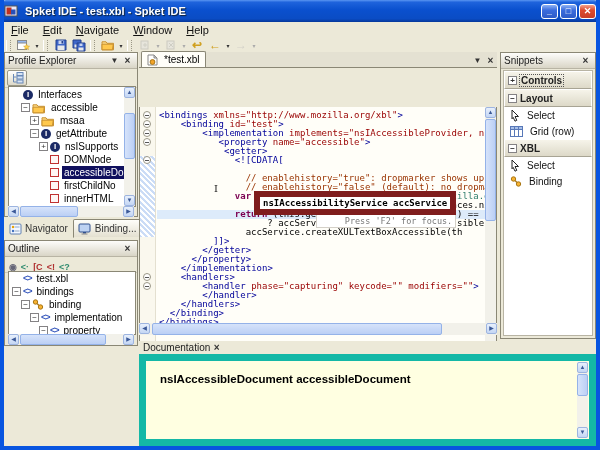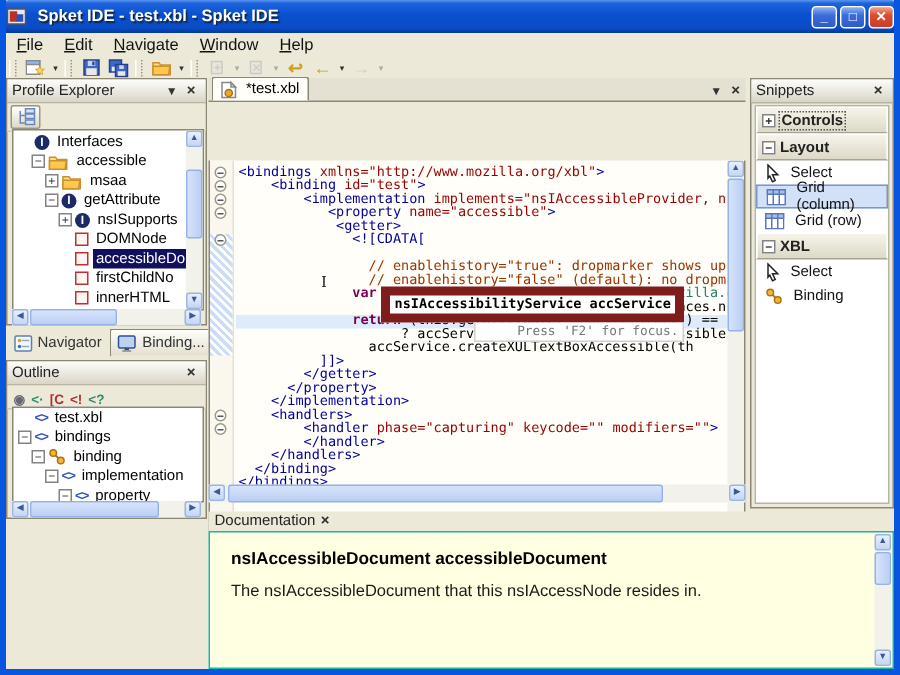--- a/index.html
+++ b/index.html
@@ -117,21 +117,21 @@
     background:linear-gradient(#F6F4EA,#DDD9C8);border:1px solid #fff;border-bottom:1px solid #A8A494;
     font-size:10px;font-weight:bold;color:#222;}
   .snip-hdr .exp{margin-right:0;}
   .snip-hdr .slabel.focused{outline:1px dotted #555;padding:0 1px;}
   .snip-item{height:16px;display:flex;align-items:center;gap:4px;padding:0 3px 0 6px;font-size:10px;color:#111;}
   .snip-item.selected{background:#D2E0F8;border:1px solid #7898C8;box-sizing:border-box;}
   
   #doc-panel{position:absolute;left:139px;top:341px;width:457px;height:105px;background:#ECE9D8;}
   #dochdr{height:13px;display:flex;align-items:center;padding:0 4px;font-size:10px;color:#222;}
   #doccontent{position:absolute;left:0;top:13px;right:0;bottom:0;background:var(--docbg,#FFFFE1);
-    border:1px solid #14b8a6;box-sizing:border-box;padding-left:40px;}
+    border:7px solid #14b8a6;box-sizing:border-box;padding-left:40px;}
   #doccontent .inner{position:absolute;left:14px;top:12px;right:26px;}
   #doc-heading{font-size:11.5px;font-weight:bold;color:#000;margin-bottom:9px;}
   #doc-body{font-size:11px;color:#1a1a1a;}
   u{text-decoration:underline;}
 </style>
 </head>
 <body>
 
 <div id="win">
 
@@ -474,30 +474,20 @@
           <span class="slabel">Layout</span>
         </div>
         <div class="snip-item">
           <span class="ic">
             <svg width="10" height="13">
               <path d="M2 1l6.5 6.5H5l1.8 3.8-1.8.9L3.2 8.4 2 9.8z" fill="#FFF" stroke="#222"></path>
             </svg>
           </span>
           <span>Select</span>
         </div>
-        <div class="snip-item selected">
-          <span class="ic">
-            <svg width="13" height="11">
-              <rect x="0.5" y="0.5" width="12" height="10" fill="#FFF" stroke="#5878B8"></rect>
-              <rect x="0.5" y="0.5" width="12" height="3" fill="#A8C0E8" stroke="#5878B8"></rect>
-              <path d="M4.5 0.5v10M8.5 0.5v10" stroke="#5878B8"></path>
-            </svg>
-          </span>
-          <span>Grid (column)</span>
-        </div>
         <div class="snip-item">
           <span class="ic">
             <svg width="13" height="11">
               <rect x="0.5" y="0.5" width="12" height="10" fill="#FFF" stroke="#5878B8"></rect>
               <rect x="0.5" y="0.5" width="12" height="3" fill="#A8C0E8" stroke="#5878B8"></rect>
               <path d="M4.5 0.5v10M8.5 0.5v10" stroke="#5878B8"></path>
             </svg>
           </span>
           <span>Grid (row)</span>
         </div>
@@ -527,21 +517,20 @@
   </div>
 
   <div id="doc-panel">
     <div id="dochdr">
       <span class="ptitle">Documentation</span>
       <span class="pbtn x">×</span>
     </div>
     <div id="doccontent">
       <div class="inner">
         <div id="doc-heading">nsIAccessibleDocument accessibleDocument</div>
-        <div id="doc-body">The nsIAccessibleDocument that this nsIAccessNode resides in.</div>
       </div>
       <div class="sb" style="right:1px;top:1px;width:11px;bottom:1px;">
         <span class="sbbtn" style="top:0;left:0;">▲</span>
         <span class="sbbtn" style="bottom:0;left:0;">▼</span>
         <span class="sbthumb" style="left:0;width:11px;top:12px;height:22px;"></span>
       </div>
     </div>
   </div>
 
   <div id="frame-border"></div>

